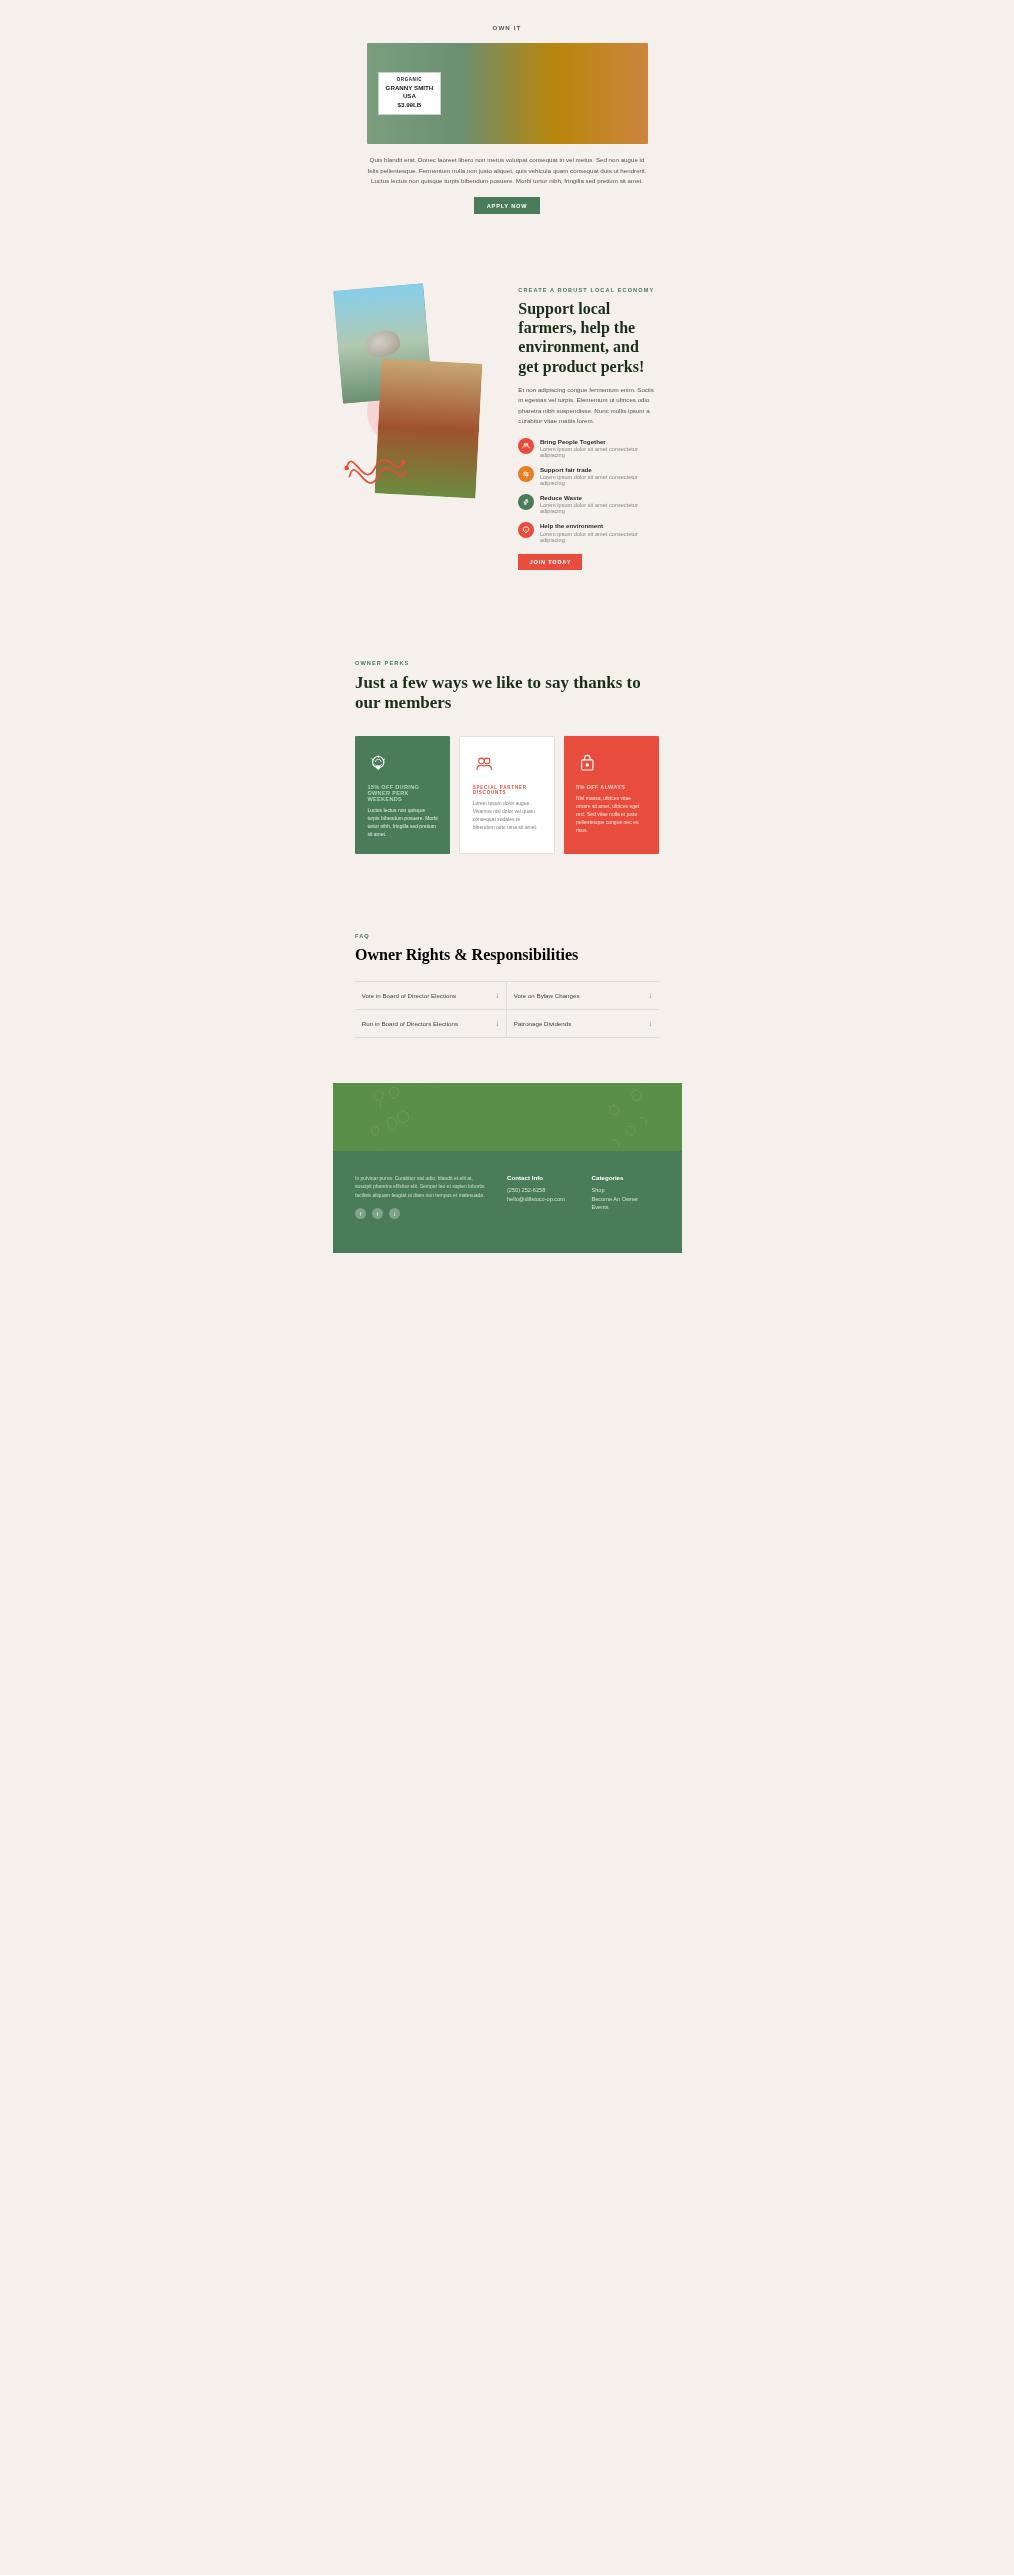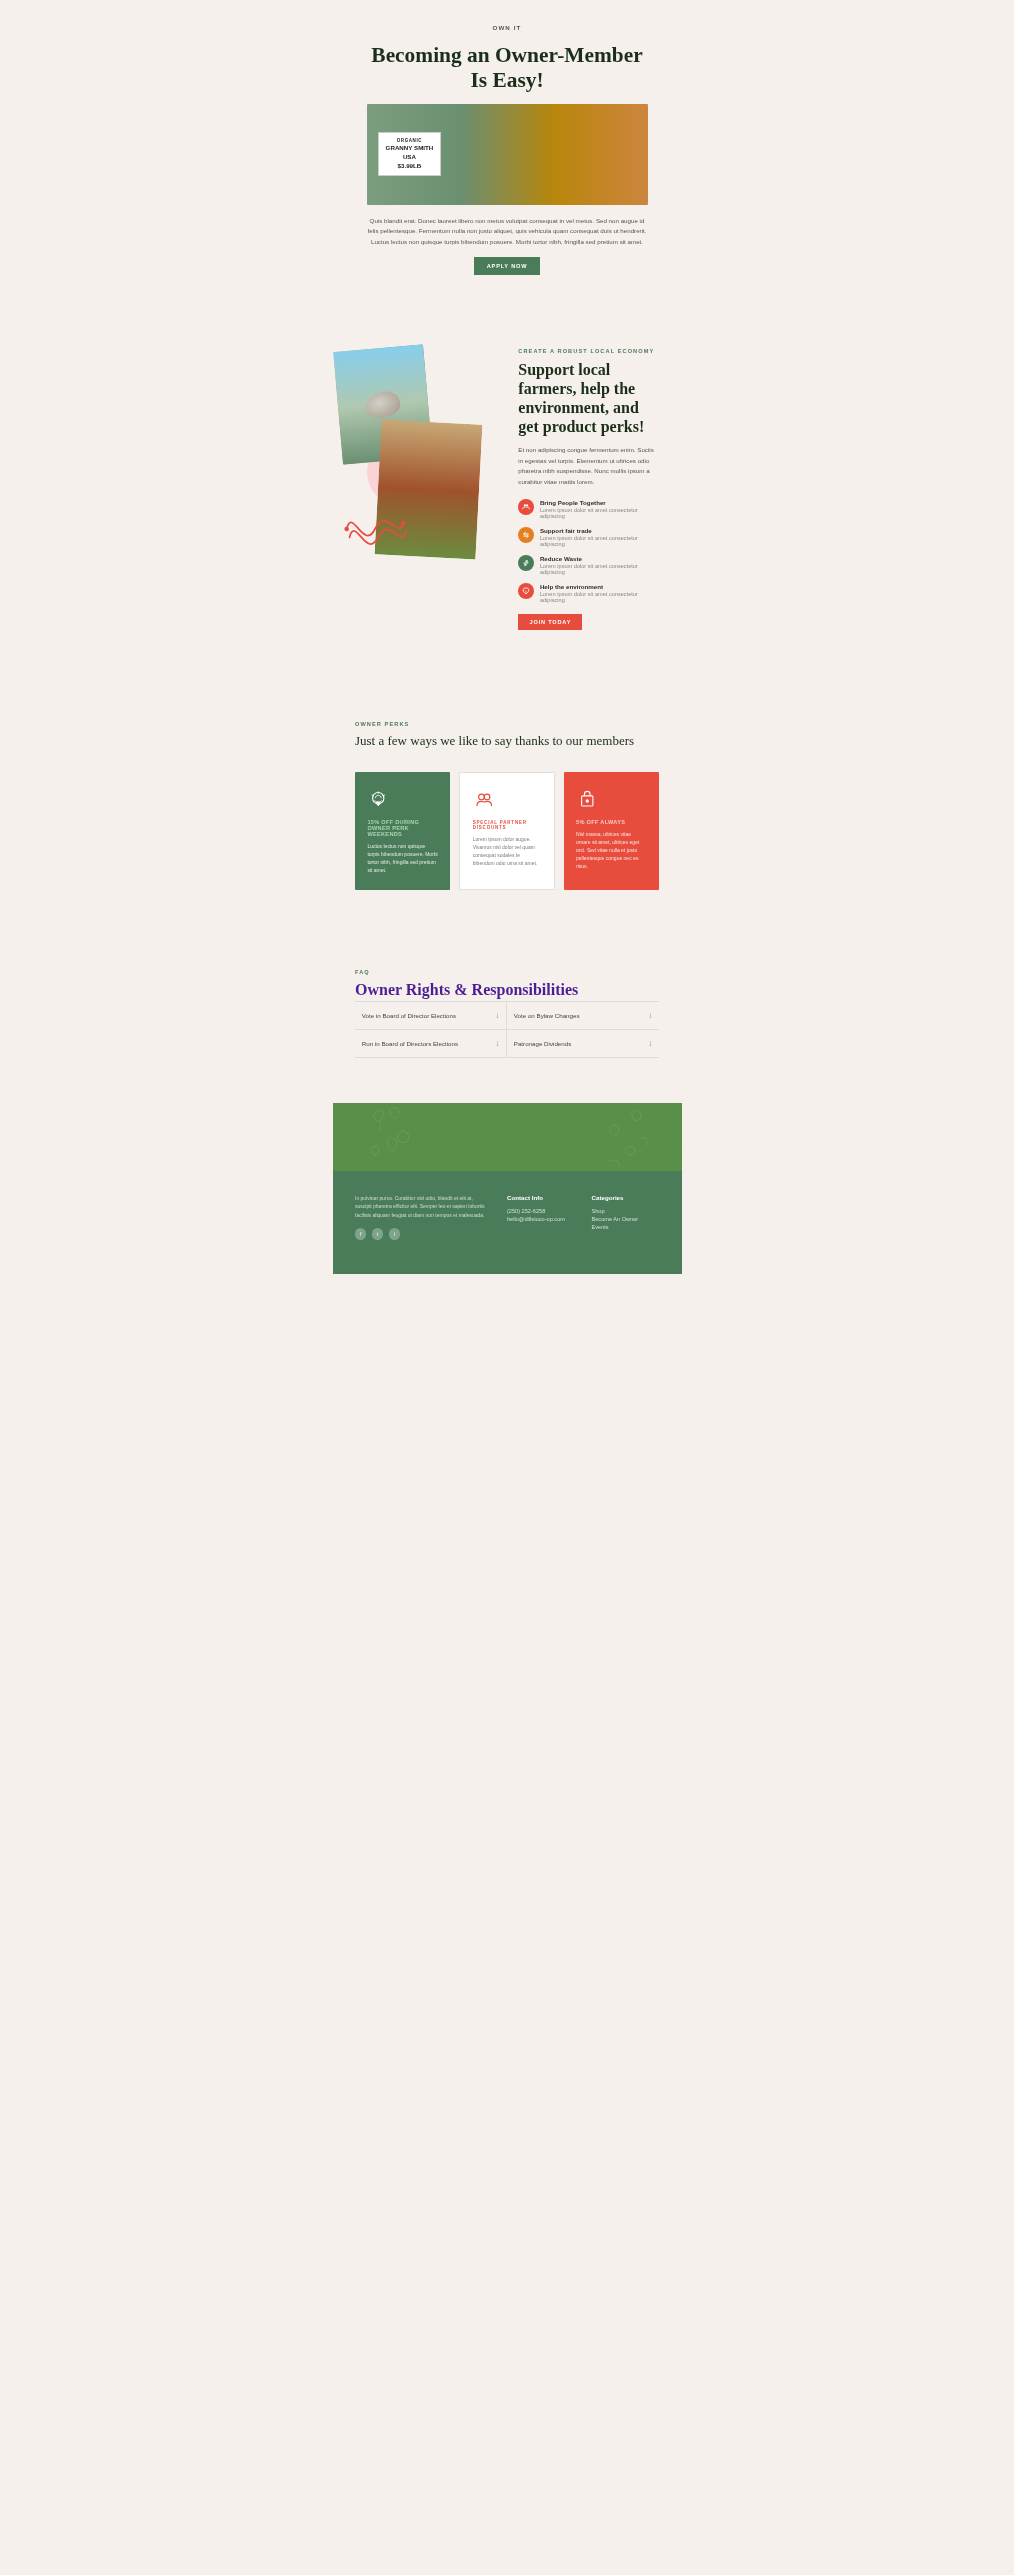--- a/index.html
+++ b/index.html
@@ -33,37 +33,37 @@
     .feature-icon { width: 16px; height: 16px; border-radius: 50%; background: #e74c3c; display: flex; align-items: center; justify-content: center; flex-shrink: 0; color: #fff; font-size: 6.8px; }
     .feature-icon.green { background: #4a7c59; }
     .feature-icon.orange { background: #e67e22; }
     .feature-text h4 { font-family: Arial, sans-serif; font-size: 6.2px; font-weight: 700; color: #2d2d2d; margin-bottom: 1.1px; }
     .feature-text p { font-family: Arial, sans-serif; font-size: 5.6px; color: #888; }
     .btn-join { background: #e74c3c; color: #fff; border: none; padding: 5px 11.3px; font-family: Arial, sans-serif; font-size: 5.6px; font-weight: 700; letter-spacing: 0.8px; text-transform: uppercase; cursor: pointer; }
 
     
     .section-perks { background: #f5f0eb; padding: 34px 22.5px 45px; }
     .section-perks .section-label { margin-bottom: 6.8px; }
-    .section-perks h2 { font-size: 13px; font-weight: 400; color: #1a2e1a; line-height: 1.2; margin-bottom: 22.5px; }
+    .section-perks h2 { font-size: 17px; font-weight: 700; color: #1a2e1a; line-height: 1.2; margin-bottom: 22.5px; }
     .perks-grid { display: grid; grid-template-columns: 1fr 1fr 1fr; gap: 9px; }
     .perk-card { padding: 16px 12.4px; border-radius: 1.1px; }
     .perk-card.green { background: #4a7c59; color: #fff; }
     .perk-card.white { background: #fff; color: #2d2d2d; border: 0.6px solid #e0e0e0; }
     .perk-card.orange { background: #e74c3c; color: #fff; }
     .perk-icon { width: 22.5px; height: 22.5px; margin-bottom: 9px; }
     .perk-icon svg { width: 22.5px; height: 22.5px; }
     .perk-label { font-family: Arial, sans-serif; font-size: 4.5px; font-weight: 700; letter-spacing: 0.8px; text-transform: uppercase; margin-bottom: 4.5px; }
     .perk-card.white .perk-label { color: #e74c3c; }
     .perk-title { font-family: Arial, sans-serif; font-size: 6.2px; font-weight: 700; text-transform: uppercase; margin-bottom: 4.5px; letter-spacing: 0.3px; }
     .perk-desc { font-family: Arial, sans-serif; font-size: 5px; line-height: 1.6; opacity: 0.85; }
 
     
     .section-faq { background: #f5f0eb; padding: 34px 22.5px 45px; }
     .section-faq .section-label { margin-bottom: 6.8px; }
-    .section-faq h2 { font-size: 16px; font-weight: 800; color: #4c1d95; margin-bottom: 2px; }
+    .section-faq h2 { font-size: 16px; font-weight: 800; color: #000000; margin-bottom: 17px; }
     .faq-grid { display: grid; grid-template-columns: 1fr 1fr; gap: 0; border-top: 0.6px solid #ddd; }
     .faq-item { padding: 9px 6.8px; border-bottom: 0.6px solid #ddd; display: flex; justify-content: space-between; align-items: center; cursor: pointer; }
     .faq-item:nth-child(odd) { border-right: 0.6px solid #ddd; }
     .faq-item-text { font-family: Arial, sans-serif; font-size: 6.2px; color: #444; }
     .faq-arrow { font-family: Arial, sans-serif; font-size: 8px; color: #888; }
 
     
     .section-open { background: #5a8f4a; padding: 34px 22.5px; position: relative; overflow: hidden; }
     .veggie-pattern { position: absolute; top: 0; left: 0; right: 0; bottom: 0; opacity: 0.15; background-image: repeating-linear-gradient(45deg, transparent, transparent 17px, rgba(255,255,255,0.1) 17px, rgba(255,255,255,0.1) 17.5px); }
     .open-card { background: #fff; max-width: 192px; margin: 0 auto; padding: 22.5px 22.5px 20px; text-align: center; position: relative; z-index: 1; }
@@ -86,21 +86,20 @@
     .oyster-shell { width: 34px; height: 25px; background: radial-gradient(ellipse at 40% 40%, #d4d0c8, #a09888); border-radius: 50% 50% 40% 40%; position: relative; transform: rotate(-10deg); }
 
     
     .squiggle-svg { position: absolute; left: 8.5px; top: 158px; }
   </style>
 </head>
 <body>
 
 <section class="section-own-it">
   <p class="section-label">OWN IT</p>
-  <h1>Becoming an Owner-Member Is Easy!</h1>
 
   <div class="hero-image">
     <div class="hero-image-inner">
       <div class="price-sign">
         <div class="organic">ORGANIC</div>
         <div>GRANNY SMITH</div>
         <div>USA</div>
         <div>$3.99LB</div>
       </div>
     </div>

